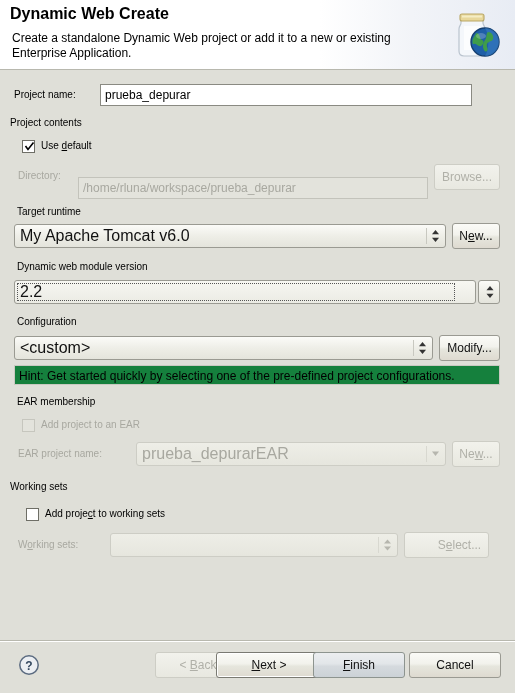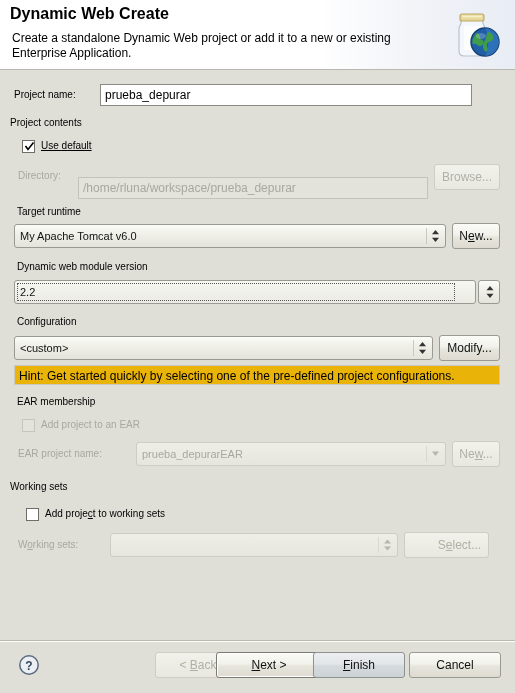--- a/index.html
+++ b/index.html
@@ -42,21 +42,21 @@
     font-family:"Liberation Sans", sans-serif;font-size:12px;
     padding:2px 4px;line-height:16px;height:22px;color:#000;
   }
   .field.disabled{
     background:#e3e3dc;border:1px solid #c3c3bb;color:#a8a8a0;margin-top:12px;
   }
   .combo{
     position:absolute;box-sizing:border-box;height:24px;
     background:linear-gradient(to bottom,#fbfbf8 0%,#eeeee7 50%,#e4e4dc 100%);
     border:1px solid #9a9a92;border-radius:3px;
-    font-size:11px;line-height:20px;padding:1px 24px 1px 5px;
+    font-size:16px;line-height:20px;padding:1px 24px 1px 5px;
     color:#111;white-space:nowrap;overflow:hidden;
   }
   .combo.disabled{
     background:linear-gradient(to bottom,#eeeee7 0%,#e6e6de 100%);
     border:1px solid #cdcdc5;color:#a8a8a0;
   }
   .combo.focus{
     background:linear-gradient(to bottom,#f7f7f2 0%,#ebebe4 100%);
     border:1px solid #9a9a92;
   }
@@ -94,21 +94,21 @@
   .chk{
     position:absolute;width:13px;height:13px;box-sizing:border-box;
     background:#fff;border:1px solid #6e6e66;
   }
   .chk.disabled{background:#e3e3dc;border:1px solid #c6c6be;}
   .chk .tick{
     position:absolute;left:1px;top:0px;width:11px;height:11px;
   }
   .hintbox{
     position:absolute;box-sizing:border-box;
-    background:#eab308;border:1px solid #c9c9c1;
+    background:#15803d;border:1px solid #c9c9c1;
     font-size:12px;line-height:18px;padding:1px 4px;color:#000;
     white-space:nowrap;overflow:hidden;
   }
   
   .footer-sep{
     position:absolute;left:0;top:640px;width:515px;height:1px;background:#b8b8ae;
   }
   .footer-sep2{
     position:absolute;left:0;top:641px;width:515px;height:1px;background:#ffffff;
   }
@@ -141,21 +141,21 @@
 <div class="lbl" style="left:14px;top:89px;">Project name:</div>
 <input class="field" style="left: 100px; top: 84px; width: 372px;" type="text" value="prueba_depurar">
 
 <div class="lbl" style="left:10px;top:117px;">Project contents</div>
 
 <div class="chk" style="left:22px;top:140px;">
   <svg class="tick" viewBox="0 0 11 11">
     <path d="M1.5 5 L4 8.5 L9.5 1.5" stroke="#000" stroke-width="1.6" fill="none"></path>
   </svg>
 </div>
-<div class="lbl" style="left:41px;top:140px;text-decoration:underline;"><span>Use </span><u>d</u><span>efault</span></div>
+<div class="lbl" style="left:41px;top:140px;"><span>Use </span><u>d</u><span>efault</span></div>
 
 <div class="lbl disabled" style="left:18px;top:170px;">Directory:</div>
 <div class="field disabled" style="left:78px;top:165px;width:350px;">/home/rluna/workspace/prueba_depurar</div>
 <div class="btn disabled" style="left:434px;top:164px;width:66px;text-align:center;">Browse...</div>
 
 <div class="lbl bold" style="left:10px;top:206px;">Target runtime</div>
 <div class="combo" style="left:14px;top:224px;width:432px;">
   <span>My Apache Tomcat v6.0</span>
   <span class="combo-sep"></span>
   <svg class="combo-arrow" viewBox="0 0 11 16">

